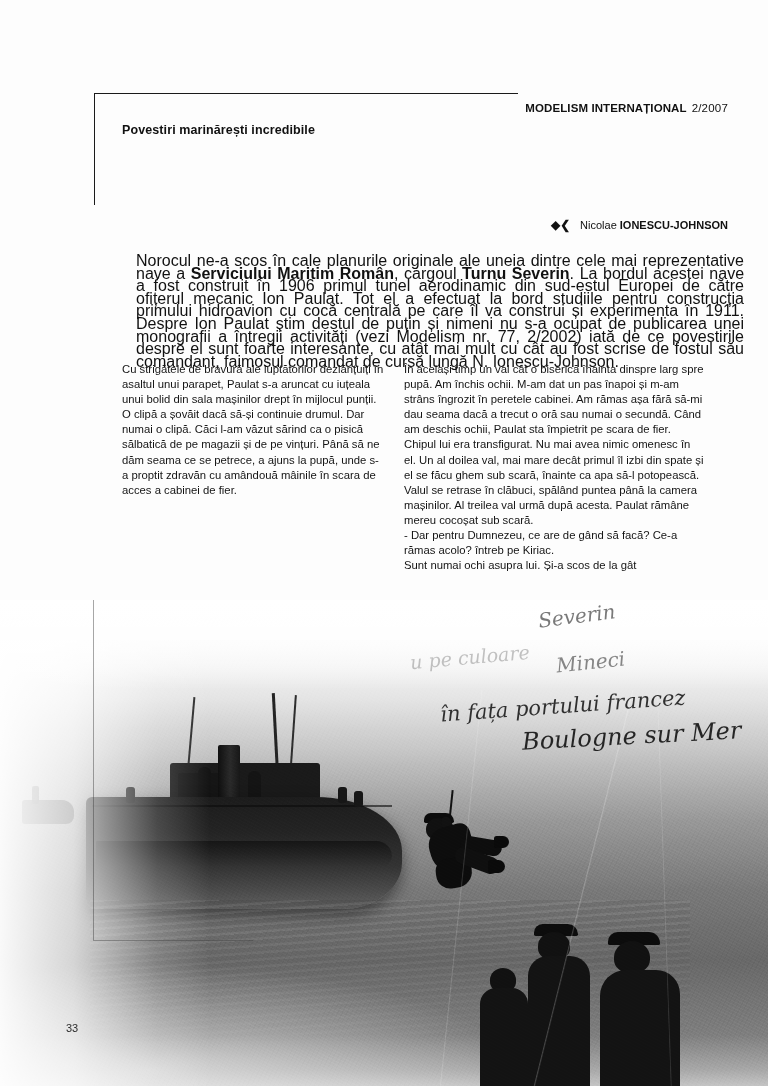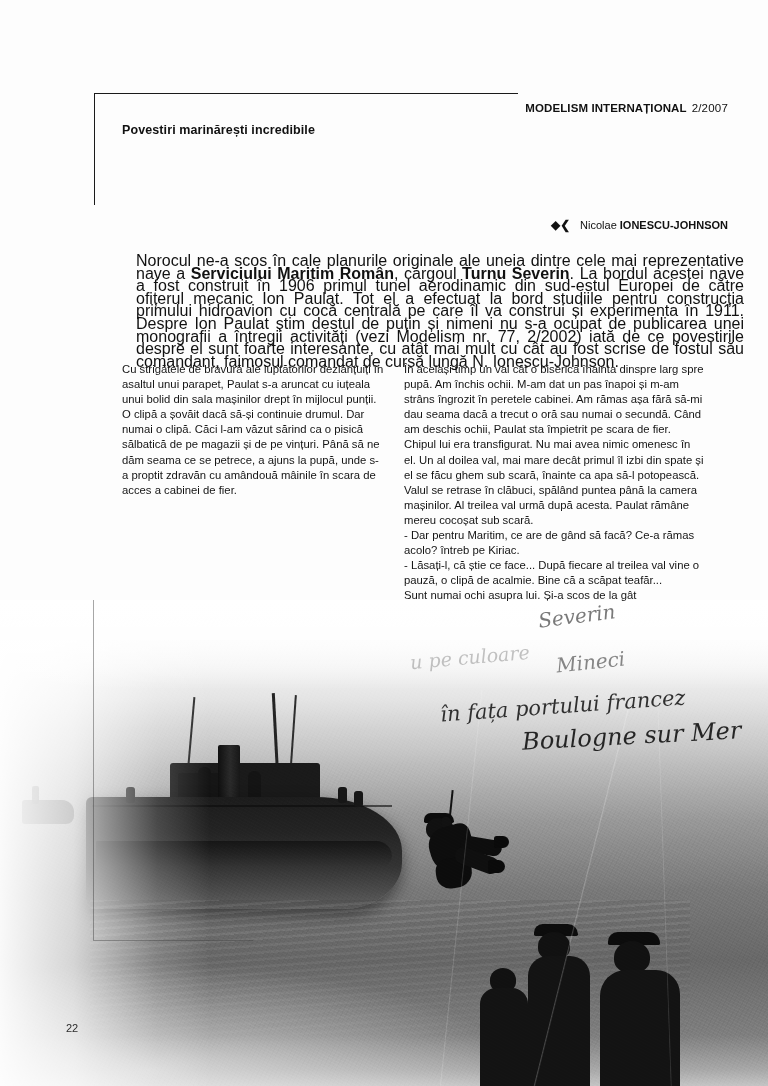--- a/index.html
+++ b/index.html
@@ -280,20 +280,19 @@
     <span class="byline-icon">❯◆</span><span class="bl-first">Nicolae</span> <span>IONESCU-JOHNSON</span>
   </div>
 
   <div class="lead">Norocul ne-a scos în cale planurile originale ale uneia dintre cele mai reprezentative nave a <b>Serviciului Maritim Român</b>, cargoul <b>Turnu Severin</b>. La bordul acestei nave a fost construit în 1906 primul tunel aerodinamic din sud-estul Europei de către ofițerul mecanic Ion Paulat. Tot el a efectuat la bord studiile pentru construcția primului hidroavion cu cocă centrală pe care îl va construi și experimenta în 1911. Despre Ion Paulat știm destul de puțin și nimeni nu s-a ocupat de publicarea unei monografii a întregii activități (vezi Modelism nr. 77, 2/2002) iată de ce povestirile despre el sunt foarte interesante, cu atât mai mult cu cât au fost scrise de fostul său comandant, faimosul comandat de cursă lungă N. Ionescu-Johnson.</div>
 
   <div class="col col-left">
       <p>Cu strigătele de bravură ale luptătorilor dezlănțuiți în asaltul unui parapet, Paulat s-a aruncat cu iuțeala  unui bolid din sala mașinilor drept în mijlocul punții. O clipă a șovăit dacă să-și continuie drumul. Dar numai o clipă. Căci l-am văzut sărind ca o pisică sălbatică de pe magazii și de pe vințuri. Până să ne dăm seama ce se petrece, a ajuns la pupă, unde s-a proptit zdravăn cu amândouă mâinile în scara de acces a cabinei de fier.</p>
     </div>
   <div class="col col-right">
       <p>În același timp un val cât o biserică înainta dinspre larg spre pupă. Am închis ochii. M-am dat un pas înapoi și m-am strâns îngrozit în peretele cabinei. Am rămas așa fără să-mi dau seama dacă a trecut o oră sau numai o secundă. Când am deschis ochii, Paulat sta împietrit pe scara de fier. Chipul lui era transfigurat. Nu mai avea nimic omenesc în el. Un al doilea val, mai mare decât primul îl izbi din spate și el se făcu ghem sub scară, înainte ca apa să-l potopească. Valul se retrase în clăbuci, spălând puntea până la camera mașinilor. Al treilea val urmă după acesta. Paulat rămâne mereu cocoșat sub scară.</p>
-      <p>- Dar pentru Maritim, ce are de gând să facă? Ce-a rămas acolo? întreb pe Kiriac.</p>
-      <p>- Lăsați-l, că știe ce face... După fiecare al treilea val vine o pauză, o clipă de acalmie. Bine că a scăpat teafăr...</p>
+      <p>- Dar pentru Dumnezeu, ce are de gând să facă? Ce-a rămas acolo? întreb pe Kiriac.</p>
       <p>Sunt numai ochi asupra lui. Și-a scos de la gât</p>
     </div>
 
-  <div class="folio">22</div>
+  <div class="folio">33</div>
 
 </div>
 
 </body></html>

